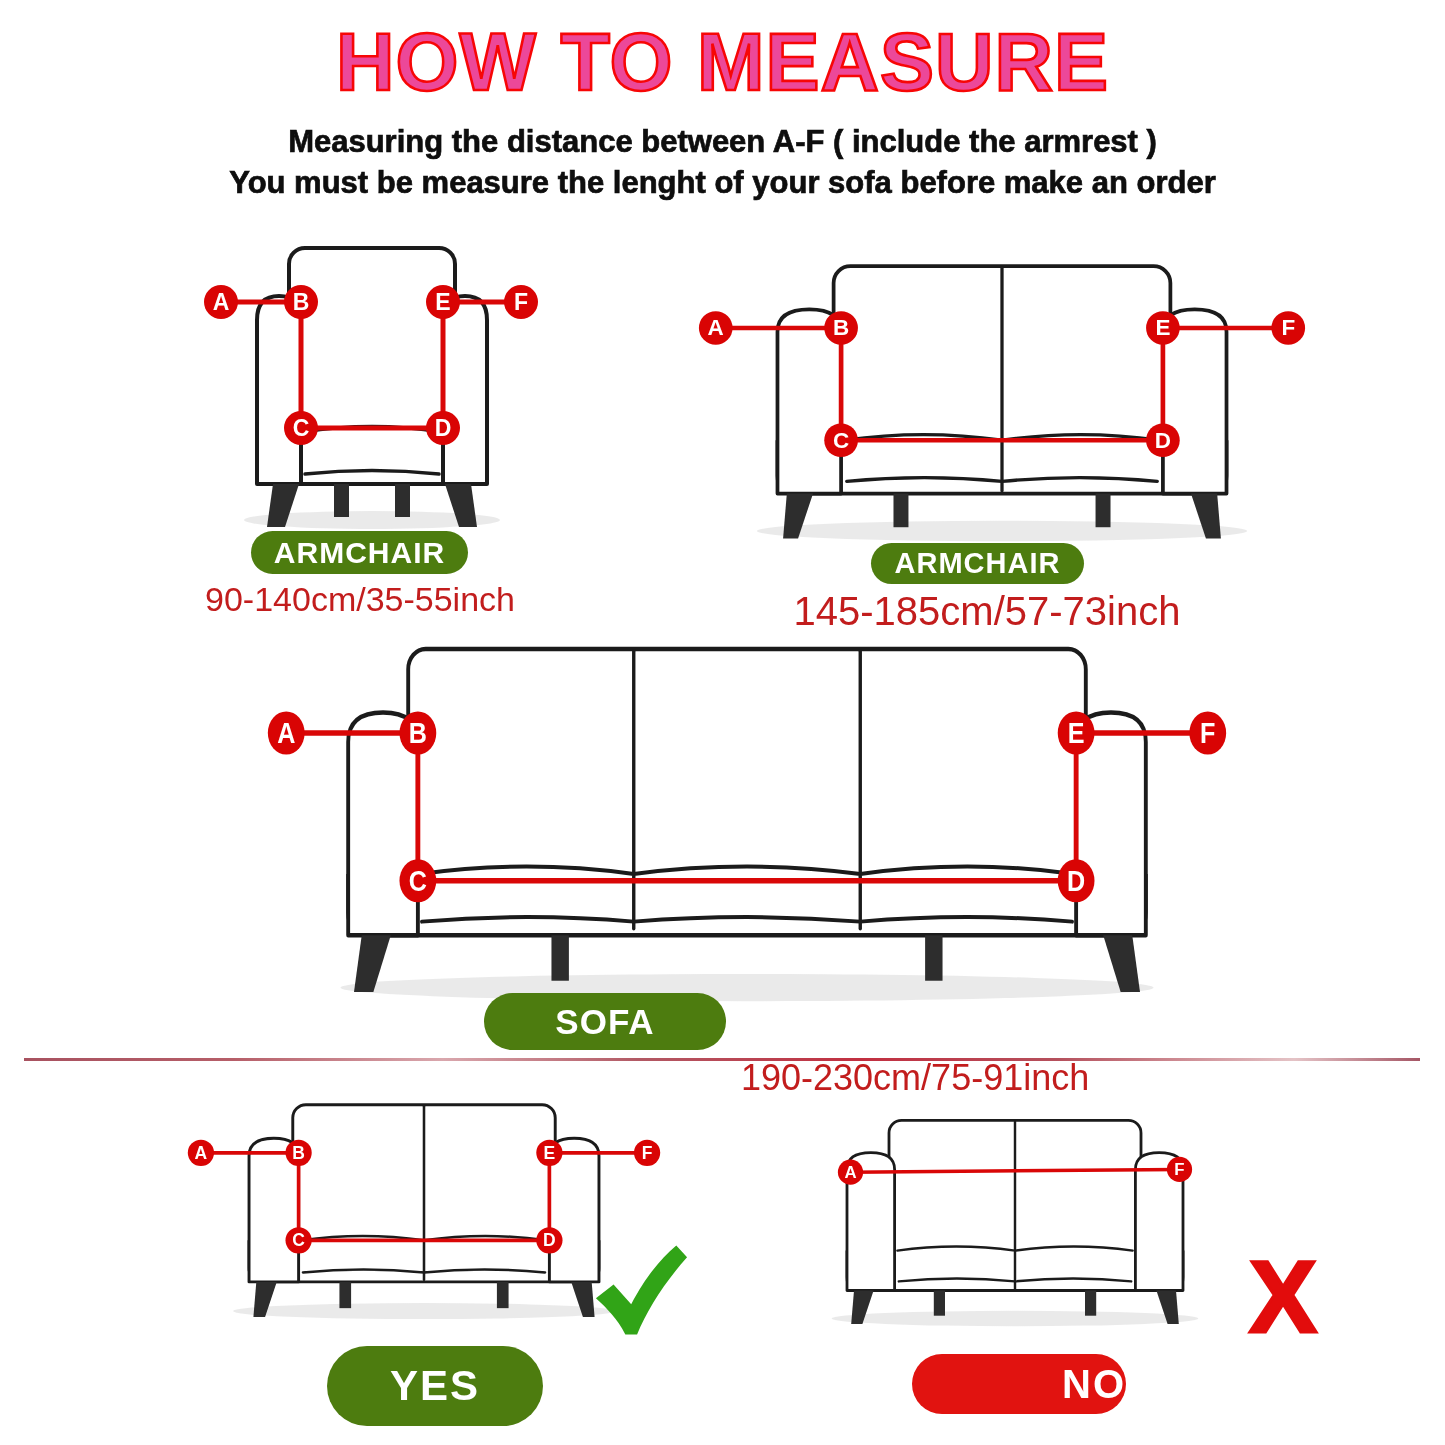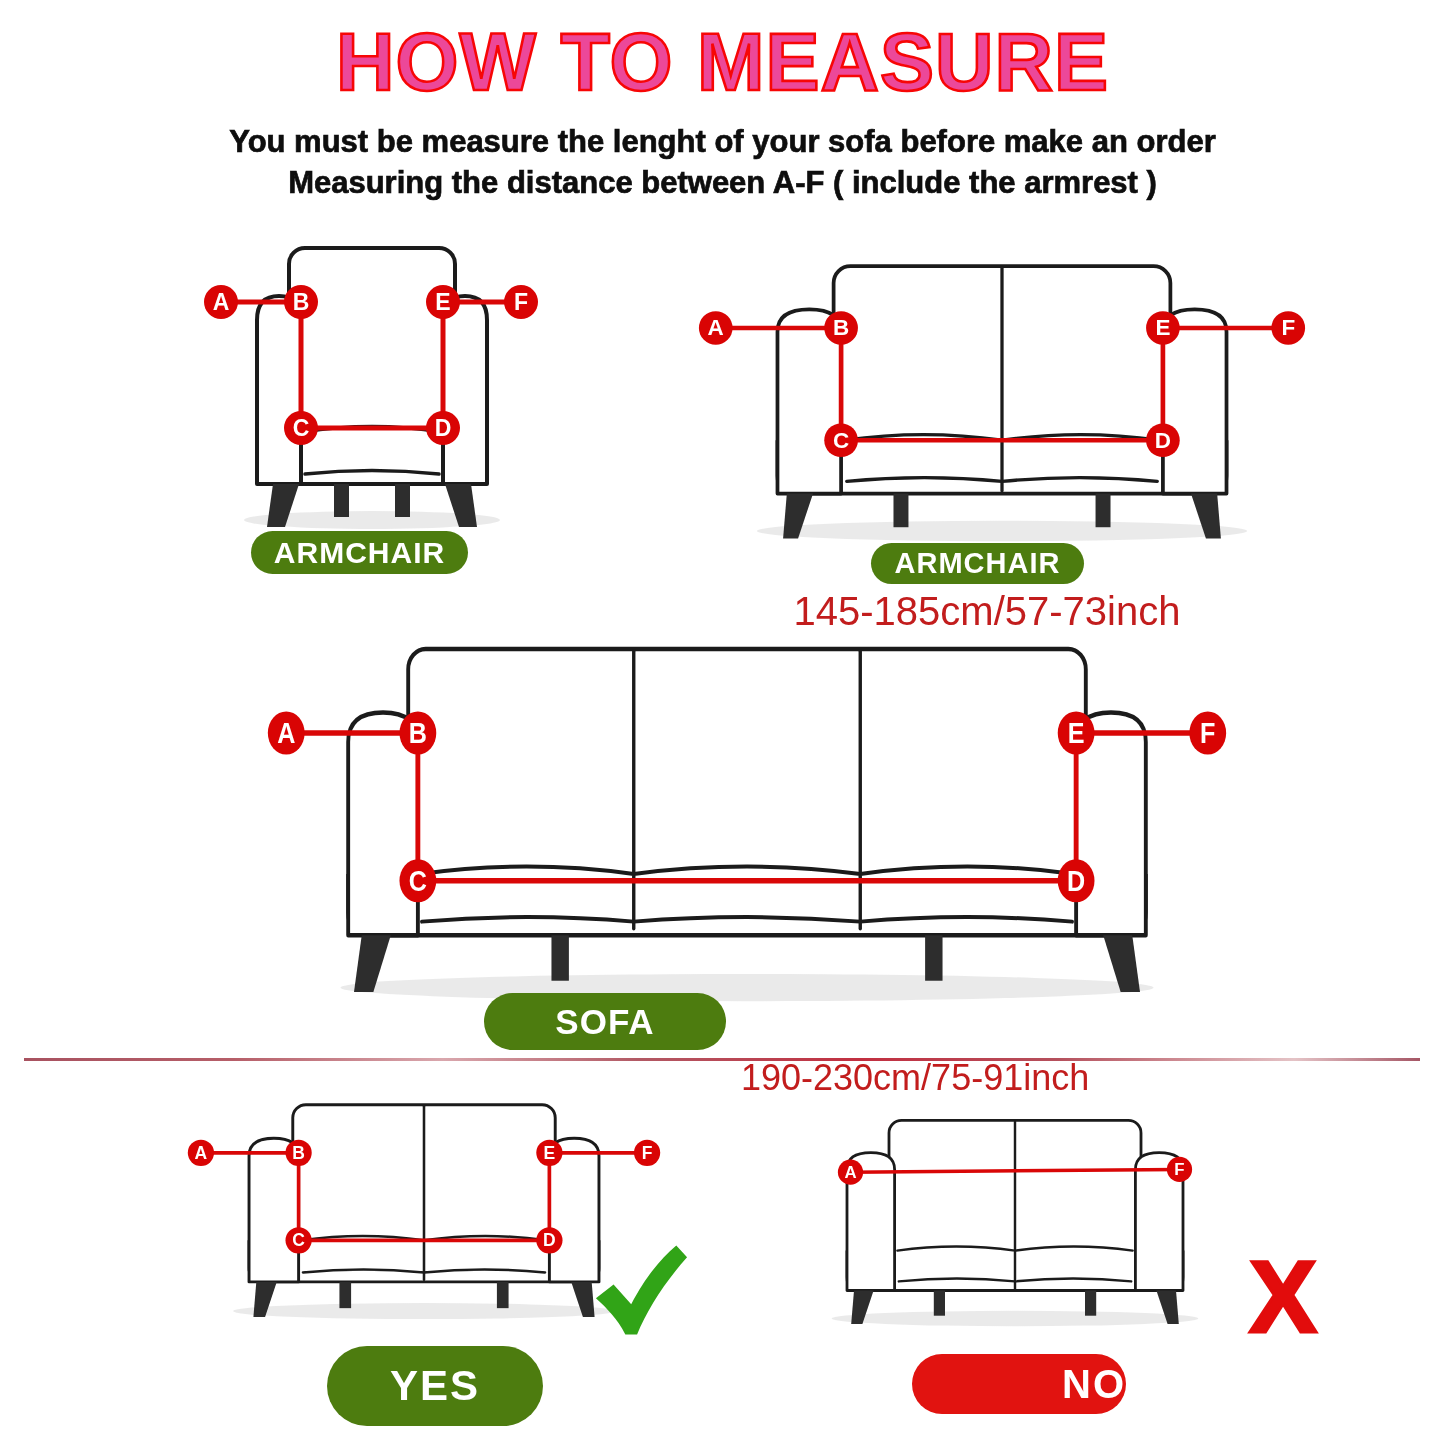--- a/index.html
+++ b/index.html
@@ -75,22 +75,22 @@
         <rect class="leg" x="214" y="255" width="16" height="36"></rect>
         <rect class="leg" x="430" y="255" width="16" height="36"></rect>
         <path class="leg" d="M532,255 L560,255 L564,303 L548,303 Z"></path>
       </g>
     </defs>
   </svg>
 
   <div class="title">HOW TO MEASURE</div>
 
   <div class="subtitle">
+    <div>Measuring the distance between A-F ( include the armrest )</div>
     <div>You must be measure the lenght of your sofa before make an order</div>
-    <div>Measuring the distance between A-F ( include the armrest )</div>
   </div>
 
   <svg class="fig" style="left:197px;top:236px" width="350" height="295" viewBox="0 0 350 295">
     <ellipse class="floorshadow" cx="175" cy="284" rx="128" ry="9"></ellipse>
     <rect class="outline" x="92" y="12" width="166" height="195" rx="16"></rect>
     <path class="outline" d="M60,196 L60,230 Q60,248 80,248 L270,248 Q290,248 290,230 L290,196"></path>
     <path class="lineonly" d="M106,196 Q175,185 244,196"></path>
     <path class="lineonly" d="M108,238 Q175,231 242,238"></path>
     <path class="outline" d="M60,248 L60,84 Q60,60 82,60 Q104,60 104,84 L104,248 Z"></path>
     <path class="outline" d="M290,248 L290,84 Q290,60 268,60 Q246,60 246,84 L246,248 Z"></path>
@@ -120,20 +120,21 @@
       <text class="mtxt" x="246" y="74" font-size="23">E</text>
     </g>
     <g>
       <circle class="mdot" cx="324" cy="66" r="17"></circle>
       <text class="mtxt" x="324" y="74" font-size="23">F</text>
     </g>
   </svg>
   <div class="pill armchair">
     <span>ARMCHAIR</span>
   </div>
+  <div class="range armchair">90-140cm/35-55inch</div>
 
   <svg class="fig" style="left:693px;top:255px" width="618" height="290" viewBox="0 0 660 310">
     <use href="#ls-body"></use>
     <polyline class="mline" points="24,78 158,78 158,198 502,198 502,78 636,78"></polyline>
     <g>
       <circle class="mdot" cx="24" cy="78" r="18"></circle>
       <text class="mtxt" x="24" y="86" font-size="24">A</text>
     </g>
     <g>
       <circle class="mdot" cx="158" cy="78" r="18"></circle>

